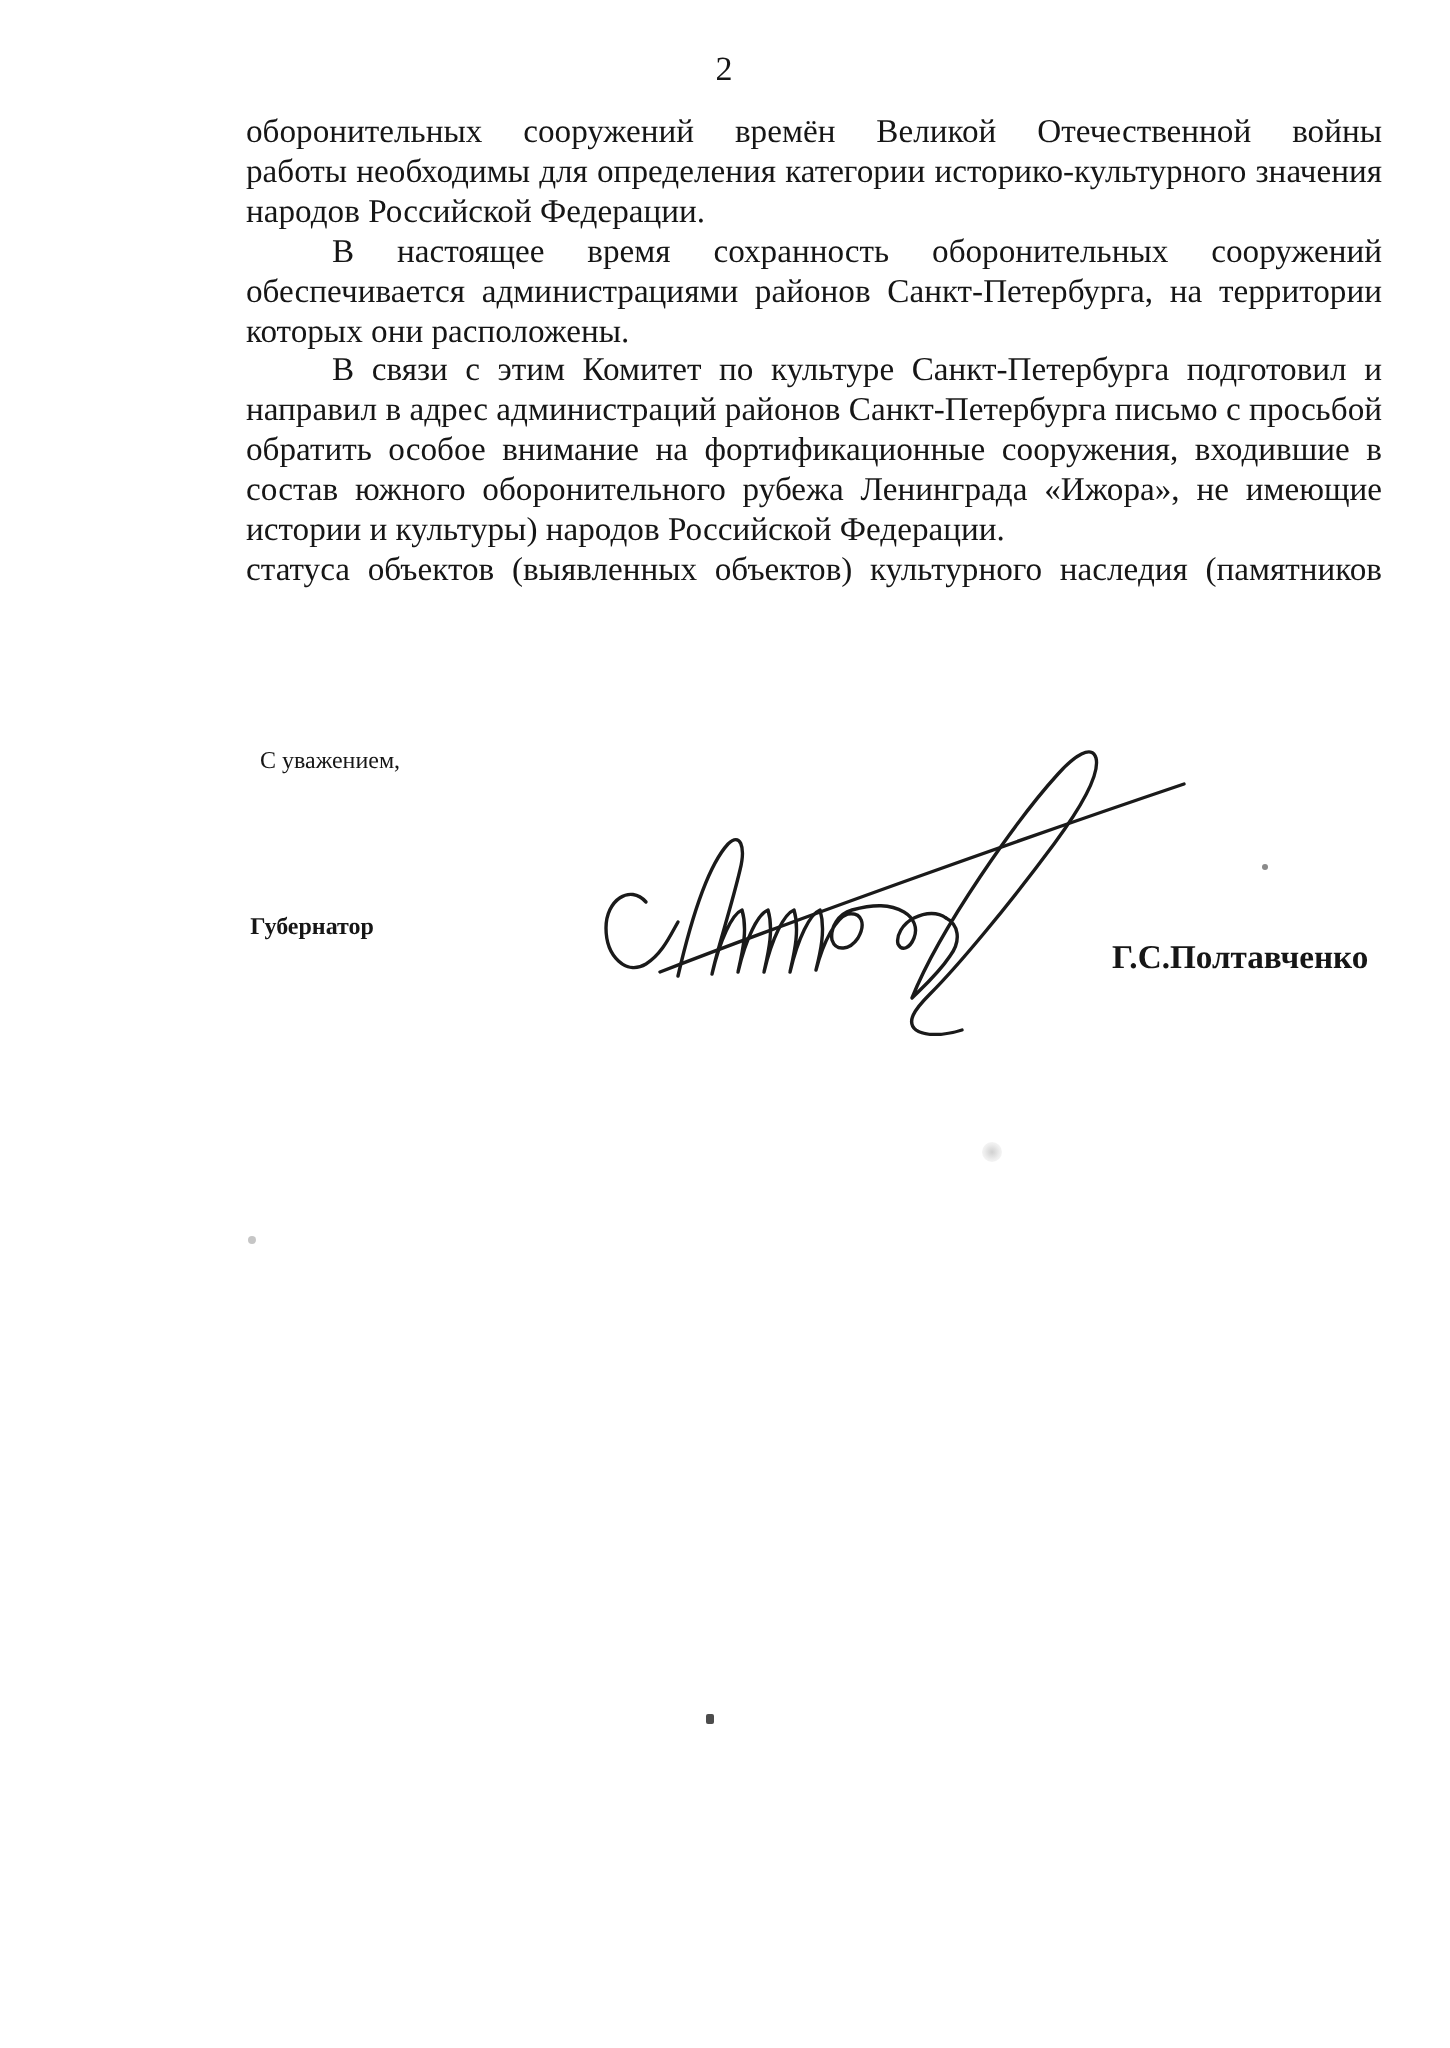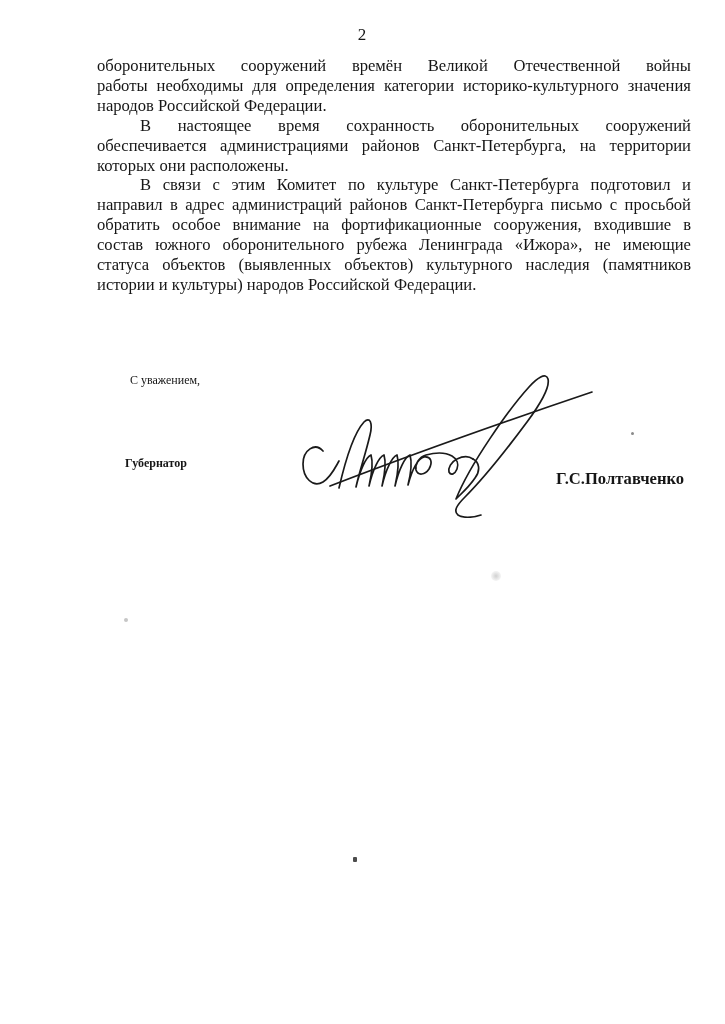--- a/index.html
+++ b/index.html
@@ -30,20 +30,21 @@
     left: 97px;
     top: 56px;
     width: 594px;
     font-size: 16.6px;
     line-height: 19.9px;
   }
   .tline {
     text-align: justify;
     text-align-last: justify;
     white-space: normal;
+    margin-left: 26px;
   }
   .tline.plast {
     text-align-last: left;
   }
   .tline.ind {
     text-indent: 43px;
   }
   .closing {
     position: absolute;
     left: 130px;
@@ -108,22 +109,22 @@
       <div class="tline">оборонительных сооружений времён Великой Отечественной войны</div>
       <div class="tline">работы необходимы для определения категории историко-культурного значения</div>
       <div class="tline plast">народов Российской Федерации.</div>
       <div class="tline ind">В настоящее время сохранность оборонительных сооружений</div>
       <div class="tline">обеспечивается администрациями районов Санкт-Петербурга, на территории</div>
       <div class="tline plast">которых они расположены.</div>
       <div class="tline ind">В связи с этим Комитет по культуре Санкт-Петербурга подготовил и</div>
       <div class="tline">направил в адрес администраций районов Санкт-Петербурга письмо с просьбой</div>
       <div class="tline">обратить особое внимание на фортификационные сооружения, входившие в</div>
       <div class="tline">состав южного оборонительного рубежа Ленинграда «Ижора», не имеющие</div>
+      <div class="tline plast">истории и культуры) народов Российской Федерации.</div>
       <div class="tline">статуса объектов (выявленных объектов) культурного наследия (памятников</div>
-      <div class="tline plast">истории и культуры) народов Российской Федерации.</div>
     </div>
 
   <div class="closing">С уважением,</div>
 
   <svg class="signature" viewBox="0 0 320 158" fill="none" stroke="#1a1a1a" stroke-width="1.7" stroke-linecap="round" stroke-linejoin="round">
 
     <path d="M28,91 C20,82 8,90 8,104 C8,118 18,128 28,122 C36,117 40,108 44,101"></path>
 
     <path d="M44,128
              C50,102 58,74 69,62 C75,56 78,63 75,75 C70,96 64,113 61,127

